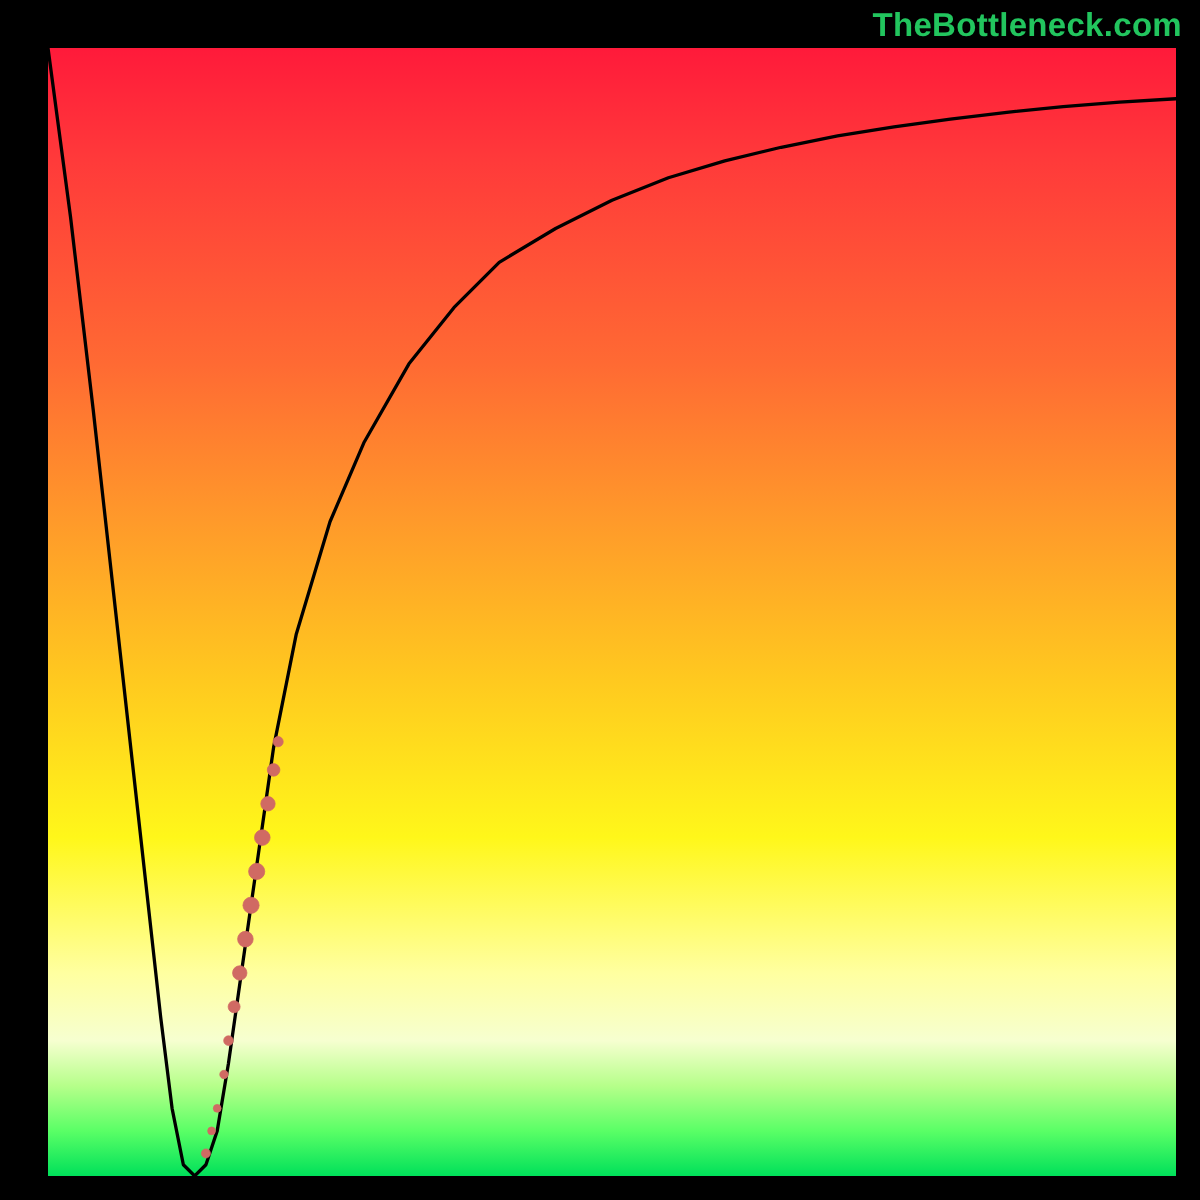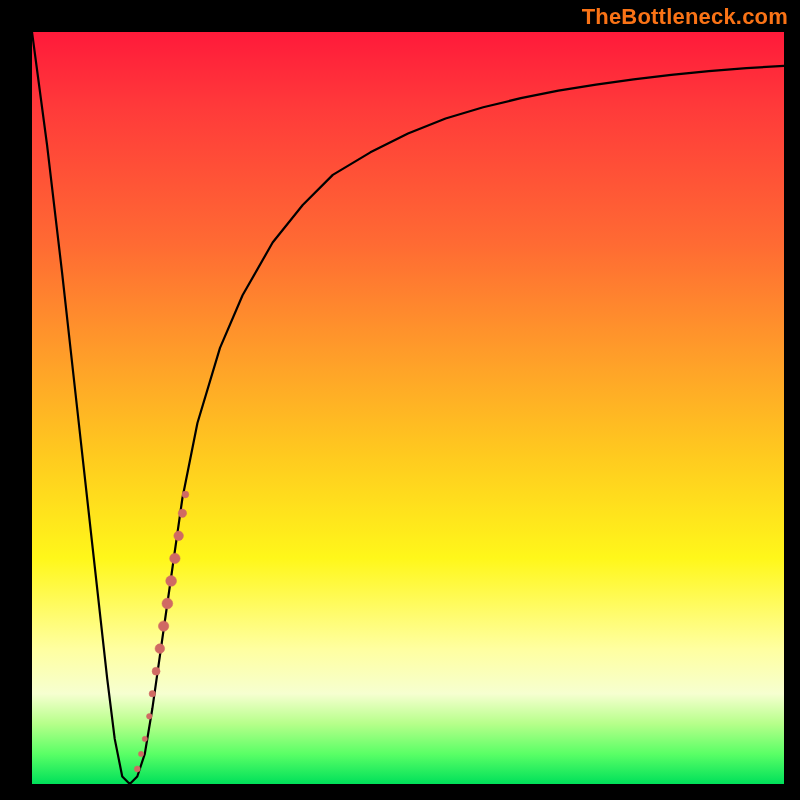--- a/index.html
+++ b/index.html
@@ -14,21 +14,21 @@
   .frame {
     position: relative;
     width: 800px;
     height: 800px;
     background: #000;
   }
   .watermark {
     position: absolute;
     top: 4px;
     right: 12px;
-    color: #f97316;
+    color: #22c55e;
     font-size: 22px;
     font-weight: 600;
     letter-spacing: 0.2px;
     user-select: none;
     margin-left: 29px;
   }
   .plot {
     position: absolute;
     left: 32px;
     top: 32px;

